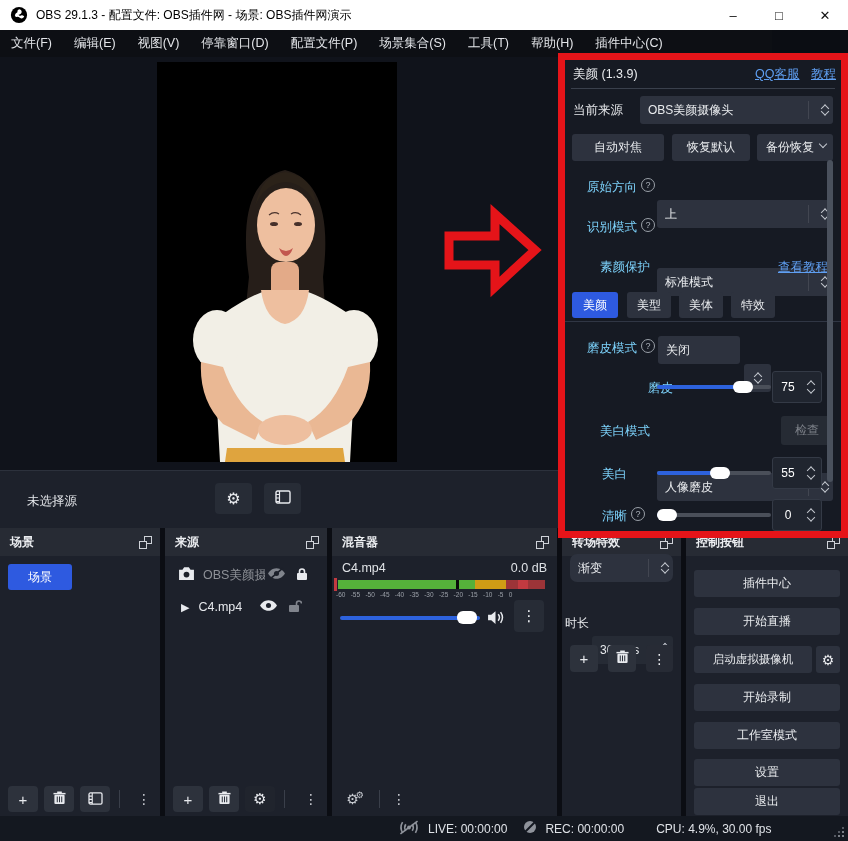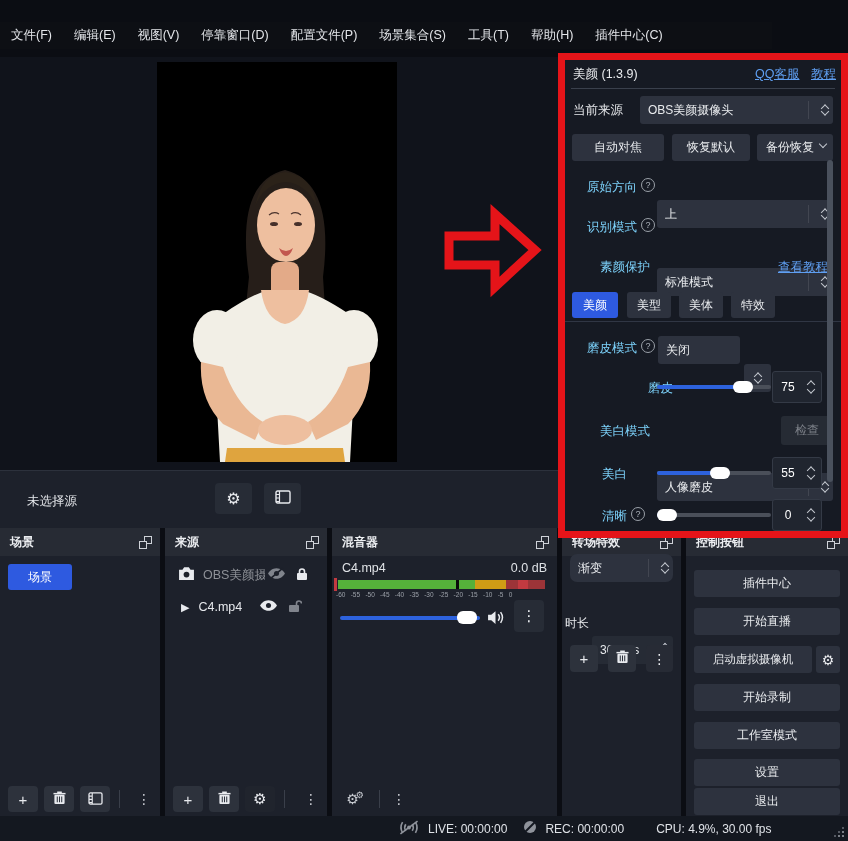--- a/index.html
+++ b/index.html
@@ -10,21 +10,21 @@
 
   
   .titlebar { position:absolute; left:0; top:0; width:848px; height:30px; background:#ffffff;
     display:flex; align-items:center; color:#111; }
   .titlebar .title { margin-left:8px; font-size:12px; color:#000; }
   .win-controls { position:absolute; right:0; top:0; height:30px; display:flex; }
   .win-btn { width:46px; height:30px; display:flex; align-items:center; justify-content:center;
     font-size:13px; color:#111; }
 
   
-  .menubar { position:absolute; left:0; top:22px; width:772px; height:27px; background:#0d0f14;
+  .menubar { position:absolute; left:0; top:30px; width:772px; height:27px; background:#0d0f14;
     display:flex; align-items:center; }
   .menu-item { padding:0 11px; font-size:12.5px; color:#e3e5e9; line-height:27px; }
 
   
   .main { position:absolute; left:0; top:57px; width:848px; height:413px; background:#10131b; }
   .canvas { position:absolute; left:157px; top:5px; width:240px; height:400px; background:#000; }
 
   
   .nosource { position:absolute; left:0; top:470px; width:848px; height:58px; background:#1d212b;
     border-top:1px solid #2c313c; }
@@ -104,20 +104,35 @@
   
   .red-frame { position:absolute; left:558px; top:53px; width:290px; height:485px;
     border:7px solid #e51419; z-index:10; pointer-events:none; }
   .arrow-wrap { position:absolute; left:442px; top:203px; z-index:9; }
 </style>
 </head>
 <body>
 
 <div class="app">
 
+  <div class="titlebar">
+    <span style="margin-left:10px; width:18px; height:18px; display:inline-block;">
+      <svg width="18" height="18" viewBox="0 0 20 20">
+        <circle cx="10" cy="10" r="9" fill="#000"></circle>
+        <path fill="#fff" d="M10 3.6a3 3 0 012.9 3.7 3 3 0 01-2.3 2.2 4.7 4.7 0 00-3.7 2.8 4.9 4.9 0 01-1.5-1.9A4.7 4.7 0 018.2 7 3 3 0 0110 3.6z"></path>
+        <path fill="#fff" d="M15.8 11.8a3 3 0 01-4.8 1.2 4.7 4.7 0 00-4.6-.8 4.9 4.9 0 01.3-2.4 4.7 4.7 0 014.4 1.3 3 3 0 014.7.7z"></path>
+      </svg>
+    </span>
+    <span class="title">OBS 29.1.3 - 配置文件: OBS插件网 - 场景: OBS插件网演示</span>
+    <div class="win-controls">
+      <span class="win-btn">–</span>
+      <span class="win-btn">□</span>
+      <span class="win-btn">✕</span>
+    </div>
+  </div>
 
   <div class="menubar">
     <span class="menu-item">文件(F)</span>
     <span class="menu-item">编辑(E)</span>
     <span class="menu-item">视图(V)</span>
     <span class="menu-item">停靠窗口(D)</span>
     <span class="menu-item">配置文件(P)</span>
     <span class="menu-item">场景集合(S)</span>
     <span class="menu-item">工具(T)</span>
     <span class="menu-item">帮助(H)</span>

